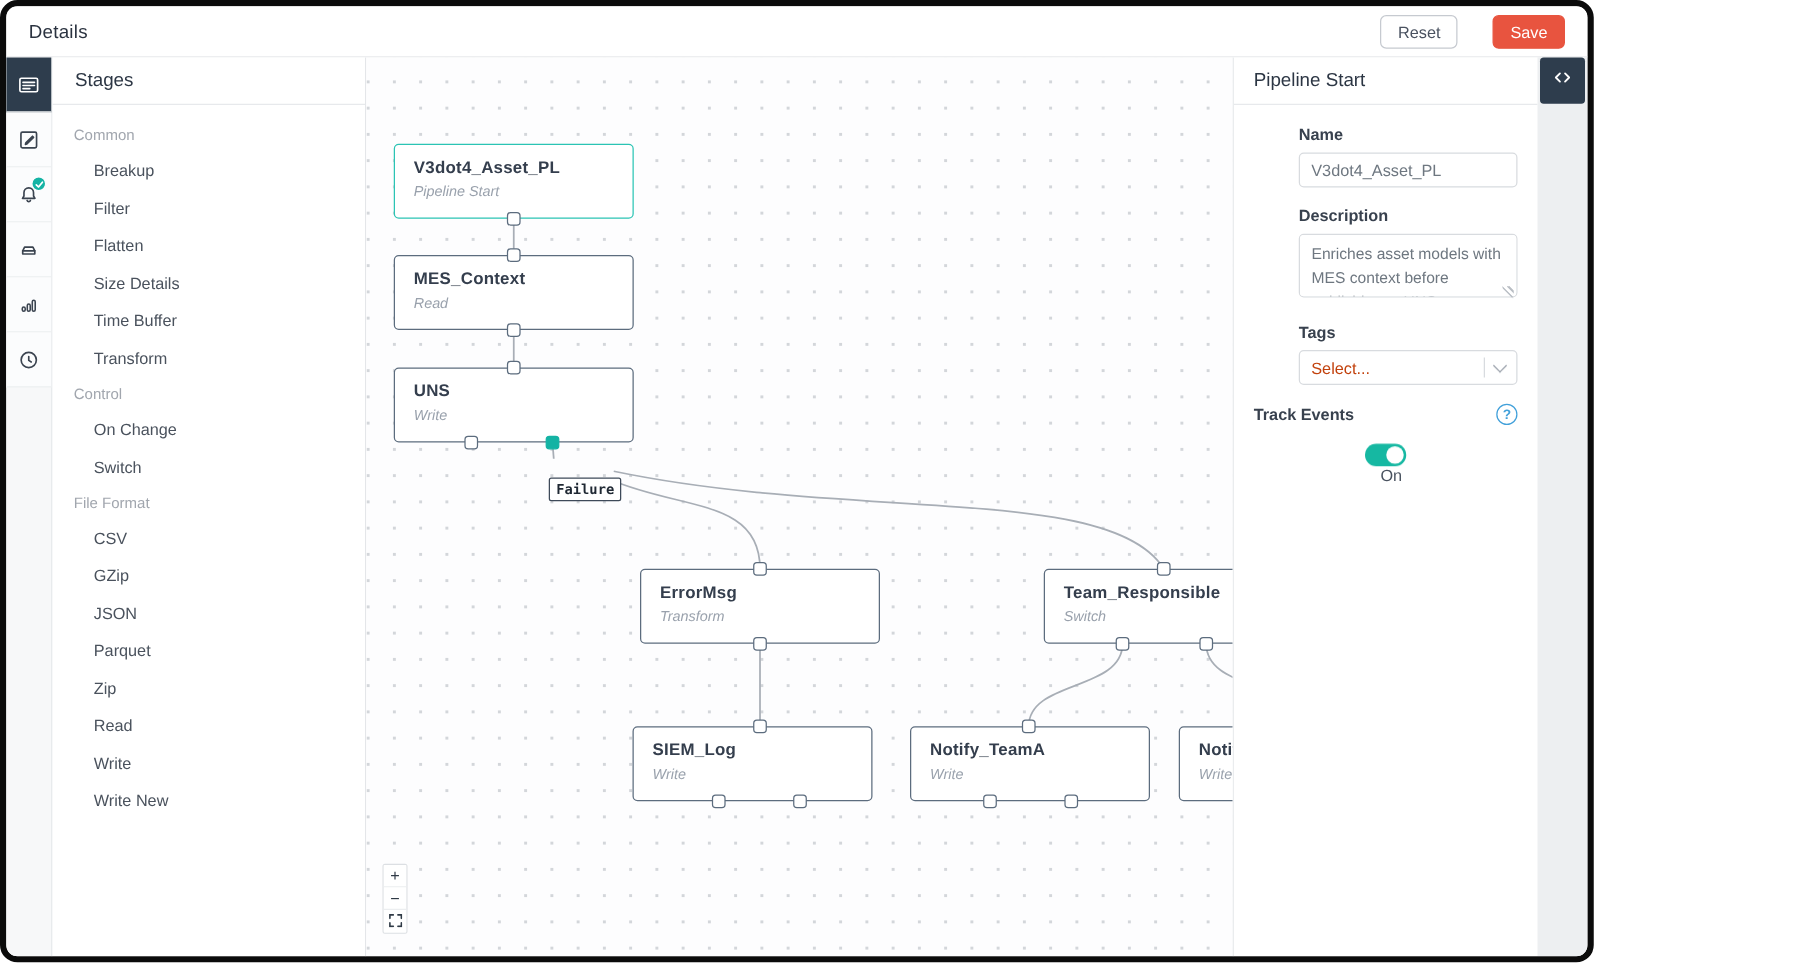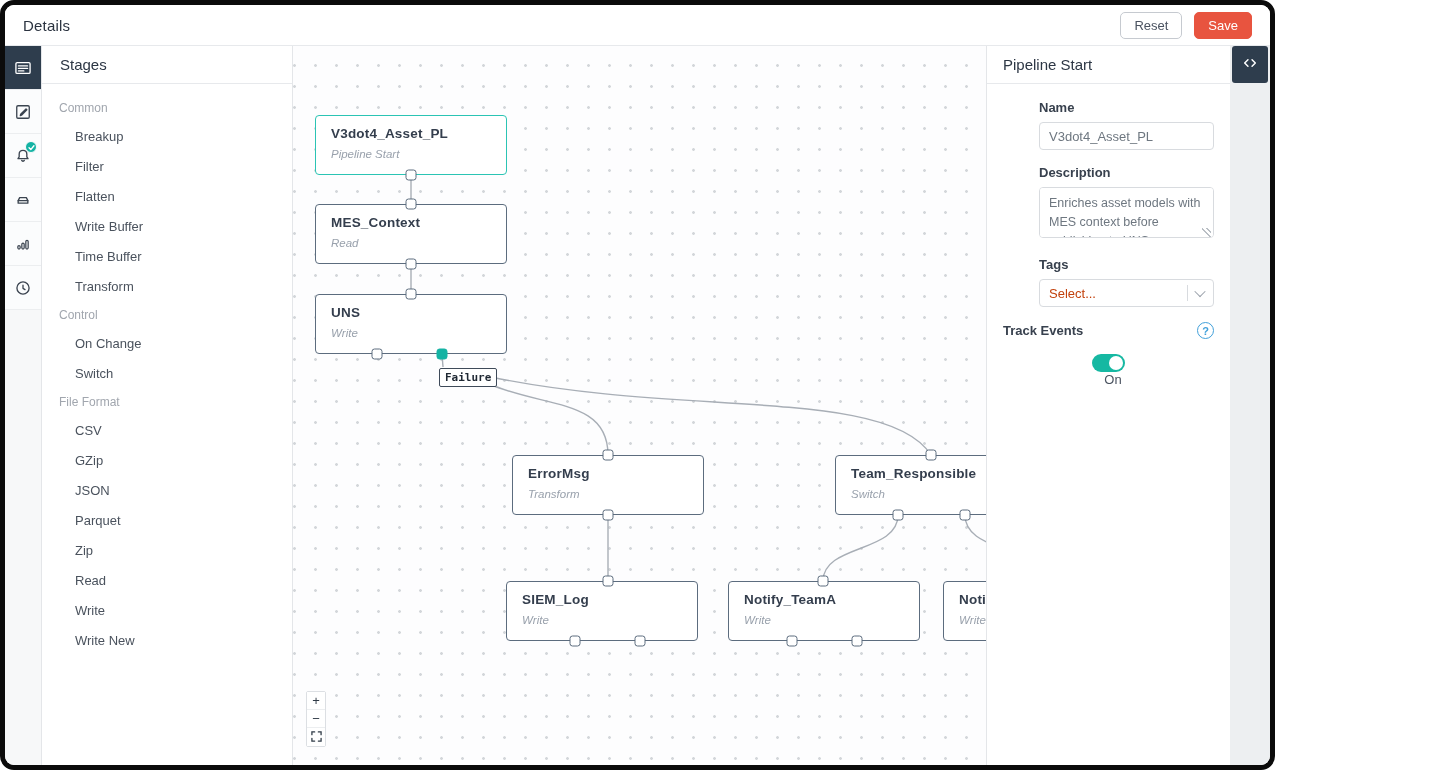--- a/index.html
+++ b/index.html
@@ -6,21 +6,21 @@
   html,body { background:#fff; }
   body { font-family:"Liberation Sans", sans-serif; width:1439px; height:770px; }
 
   .frame { width:1275px; height:770px; border:5px solid #0b0b0b; border-radius:14px;
            overflow:hidden; display:flex; flex-direction:column; background:#fff; }
 
   
   .topbar { height:41px; flex:0 0 41px; display:flex; align-items:center;
             justify-content:space-between; padding:0 18px; border-bottom:1px solid #e7e9ec; background:#fff; }
   .topbar-title { font-size:15px; color:#2b3340; letter-spacing:.2px; }
-  .topbar-actions { display:flex; gap:12px; }
+  .topbar-actions { display:flex; gap:28px; }
   .btn { font-family:inherit; font-size:13px; border-radius:5px; padding:5px 13px; cursor:pointer; }
   .btn-reset { background:#fff; border:1px solid #c6cad0; color:#4a5260; }
   .btn-save  { background:#e8543f; border:1px solid #e8543f; color:#ffffff; }
 
   
   .content { flex:1; display:flex; min-height:0; }
 
   
   .icon-rail { width:37px; flex:0 0 37px; border-right:1px solid #e4e6e9; background:#f7f8f9; }
   .rail-cell { position:relative; height:44px; display:flex; align-items:center; justify-content:center;
@@ -170,21 +170,21 @@
       </div>
     </nav>
 
     <aside class="stages-panel">
       <div class="stages-header">Stages</div>
       <div class="stages-list" id="stages-list">
           <div class="stage-group">Common</div>
           <div class="stage-item">Breakup</div>
           <div class="stage-item">Filter</div>
           <div class="stage-item">Flatten</div>
-          <div class="stage-item">Write Buffer</div>
+          <div class="stage-item">Size Details</div>
           <div class="stage-item">Time Buffer</div>
           <div class="stage-item">Transform</div>
           <div class="stage-group">Control</div>
           <div class="stage-item">On Change</div>
           <div class="stage-item">Switch</div>
           <div class="stage-group">File Format</div>
           <div class="stage-item">CSV</div>
           <div class="stage-item">GZip</div>
           <div class="stage-item">JSON</div>
           <div class="stage-item">Parquet</div>
@@ -265,21 +265,21 @@
         <div class="port" style="left: 672px; top: 469px;"></div>
         <div class="port" style="left: 315px; top: 535px;"></div>
         <div class="port" style="left: 282px; top: 595px;"></div>
         <div class="port" style="left: 347px; top: 595px;"></div>
         <div class="port" style="left: 530px; top: 535px;"></div>
         <div class="port" style="left: 499px; top: 595px;"></div>
         <div class="port" style="left: 564px; top: 595px;"></div>
         <div class="port" style="left: 745px; top: 535px;"></div>
         <div class="port" style="left: 714px; top: 595px;"></div>
         <div class="port" style="left: 780px; top: 595px;"></div>
-        <div class="edge-label" style="left: 146px; top: 322px;">Failure</div>
+        <div class="edge-label" style="left: 146px; top: 336px;">Failure</div>
       </main>
 
     <aside class="inspector">
       <div class="inspector-header">Pipeline Start</div>
       <div class="inspector-body">
         <div class="field">
           <div class="field-label">Name</div>
           <input class="text-input" type="text" value="V3dot4_Asset_PL" style="">
         </div>
         <div class="field">

